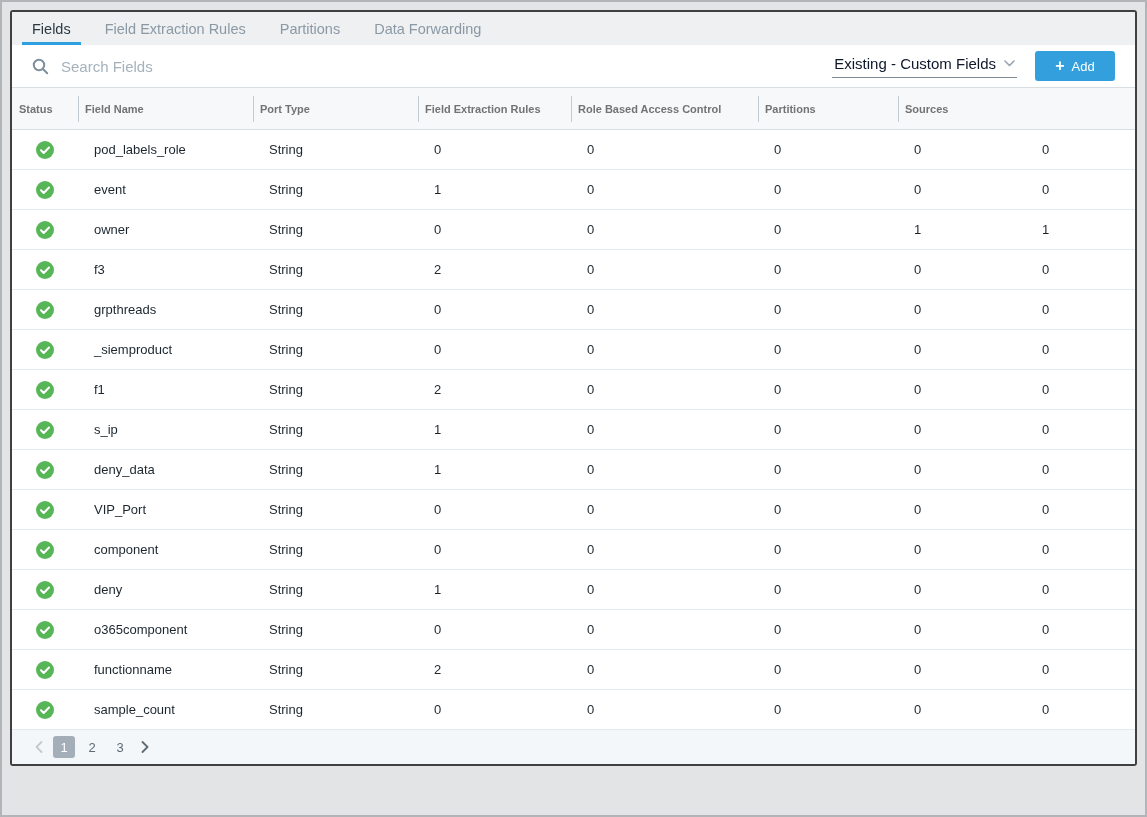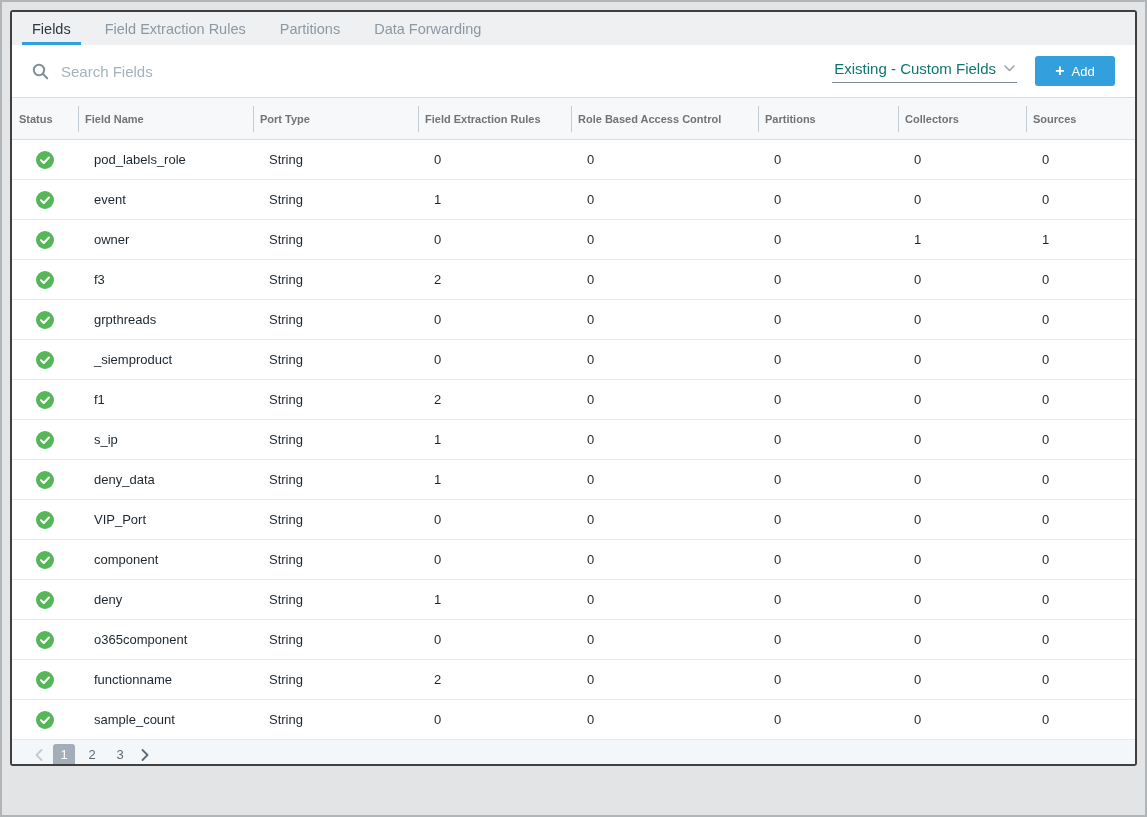--- a/index.html
+++ b/index.html
@@ -45,21 +45,21 @@
     border-bottom: 3px solid transparent;
     padding-top: 3px;
   }
   .tab.active {
     color: #2c3943;
     border-bottom-color: #2e9fe0;
     background: #eef0f2;
   }
   
   .toolbar {
-    height: 53px;
+    height: 43px;
     background: #fff;
     border-bottom: 1px solid #d9dee2;
     display: flex;
     align-items: center;
     padding: 0 20px 0 20px;
     flex: 0 0 auto;
   }
   .search-wrap {
     display: flex;
     align-items: center;
@@ -84,21 +84,21 @@
   .filter-dropdown {
     display: flex;
     align-items: center;
     border-bottom: 1px solid #7f8a93;
     padding: 0 2px 5px 2px;
     margin-right: 18px;
     cursor: pointer;
   }
   .filter-dropdown .value {
     font-size: 15px;
-    color: #0f766e;
+    color: #0f172a;
     margin-right: 8px;
   }
   .add-button {
     background: #33a0dd;
     border: none;
     border-radius: 3px;
     color: #fff;
     height: 30px;
     min-width: 80px;
     padding: 0 16px;
@@ -246,21 +246,20 @@
       </div>
     </div>
 
     <div class="table-header grid-row">
         <div class="th">Status</div>
         <div class="th">Field Name</div>
         <div class="th">Port Type</div>
         <div class="th">Field Extraction Rules</div>
         <div class="th">Role Based Access Control</div>
         <div class="th">Partitions</div>
-        <div class="th">Collectors</div>
         <div class="th">Sources</div>
       </div>
 
     <div class="table-body">
         <div class="table-row grid-row">
           <div class="cell status-cell">
             <svg width="18" height="18" viewBox="0 0 18 18">
               <circle cx="9" cy="9" r="9" fill="#57b657"></circle>
               <path d="M5 9.3 L7.7 12 L13 6.5" fill="none" stroke="#fff" stroke-width="2" stroke-linecap="round" stroke-linejoin="round"></path>
             </svg>

